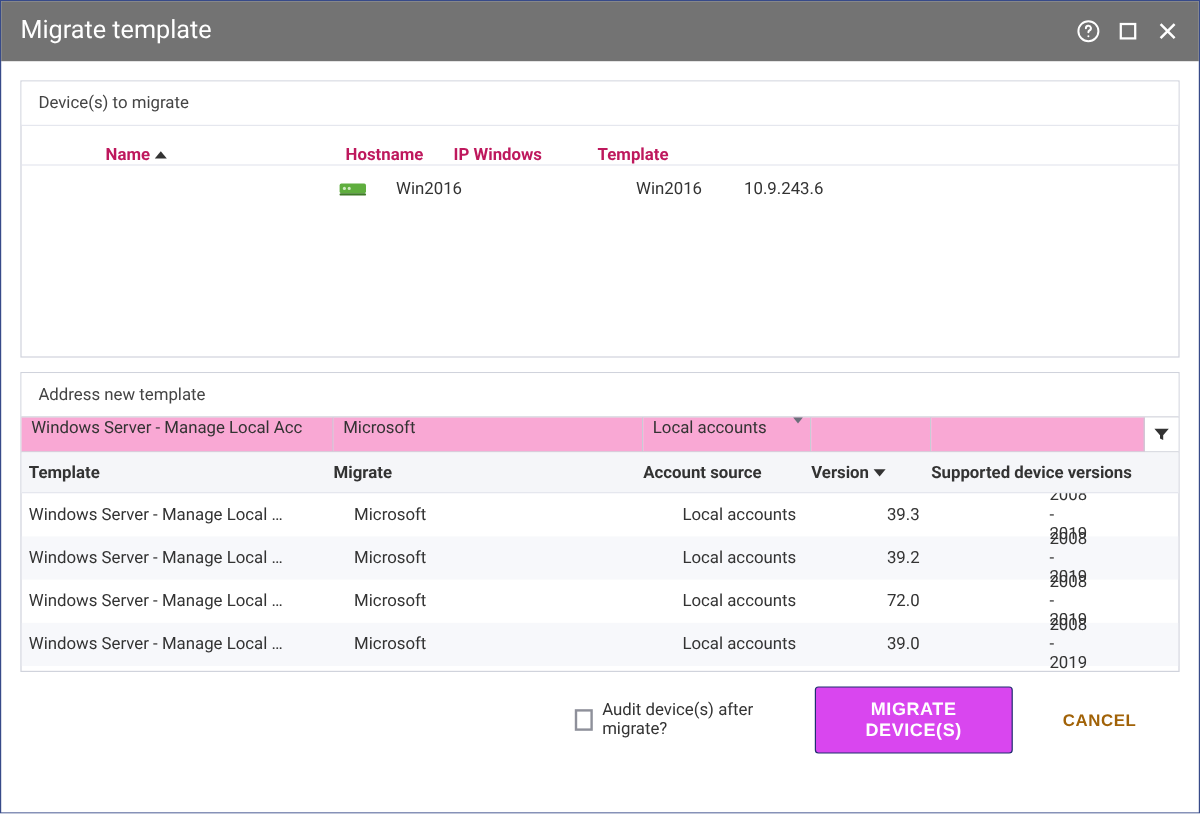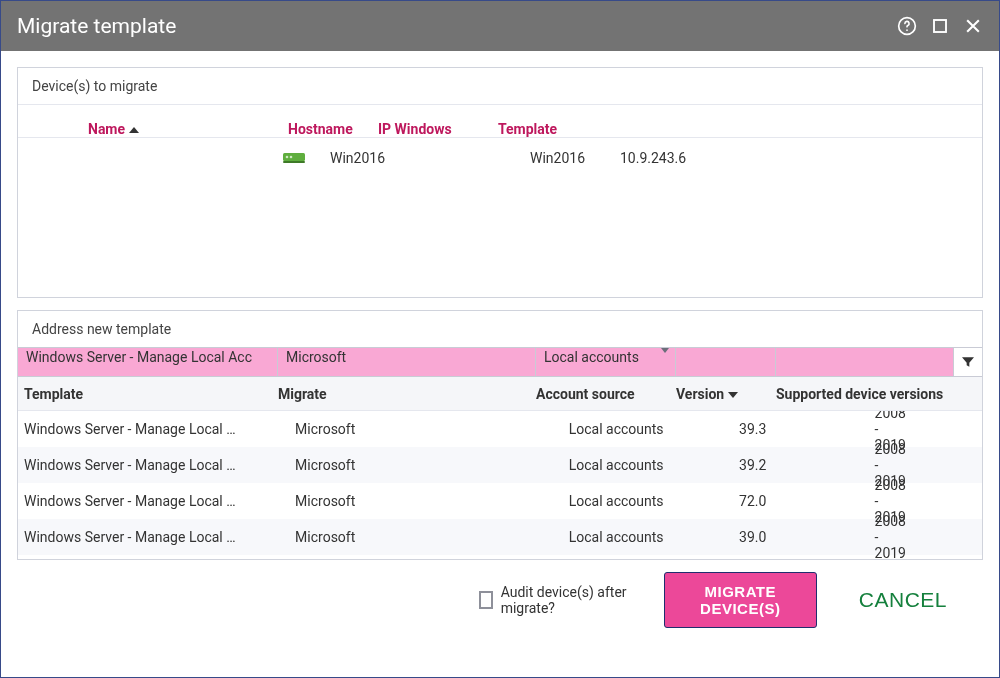--- a/index.html
+++ b/index.html
@@ -180,36 +180,36 @@
     margin-right: auto;
     padding-left: 446px;
   }
   .checkbox-box {
     width: 18px;
     height: 18px;
     border: 2px solid #8e909a;
     background: #fff;
   }
   .btn-primary {
-    background: #ec4899;
+    background: #d946ef;
     color: #fff;
     border: 1px solid #1f2e6e;
     padding: 10px 20px;
     font-size: 15px;
     font-weight: 600;
     letter-spacing: 0.5px;
     border-radius: 3px;
     cursor: pointer;
   }
   .btn-flat {
     background: none;
     border: none;
-    color: #15803d;
-    font-size: 21px;
-    font-weight: 400;
+    color: #a16207;
+    font-size: 14px;
+    font-weight: 700;
     letter-spacing: 0.5px;
     cursor: pointer;
   }
 </style>
 </head>
 <body>
 
 <div class="dialog">
 
   <div class="titlebar">

